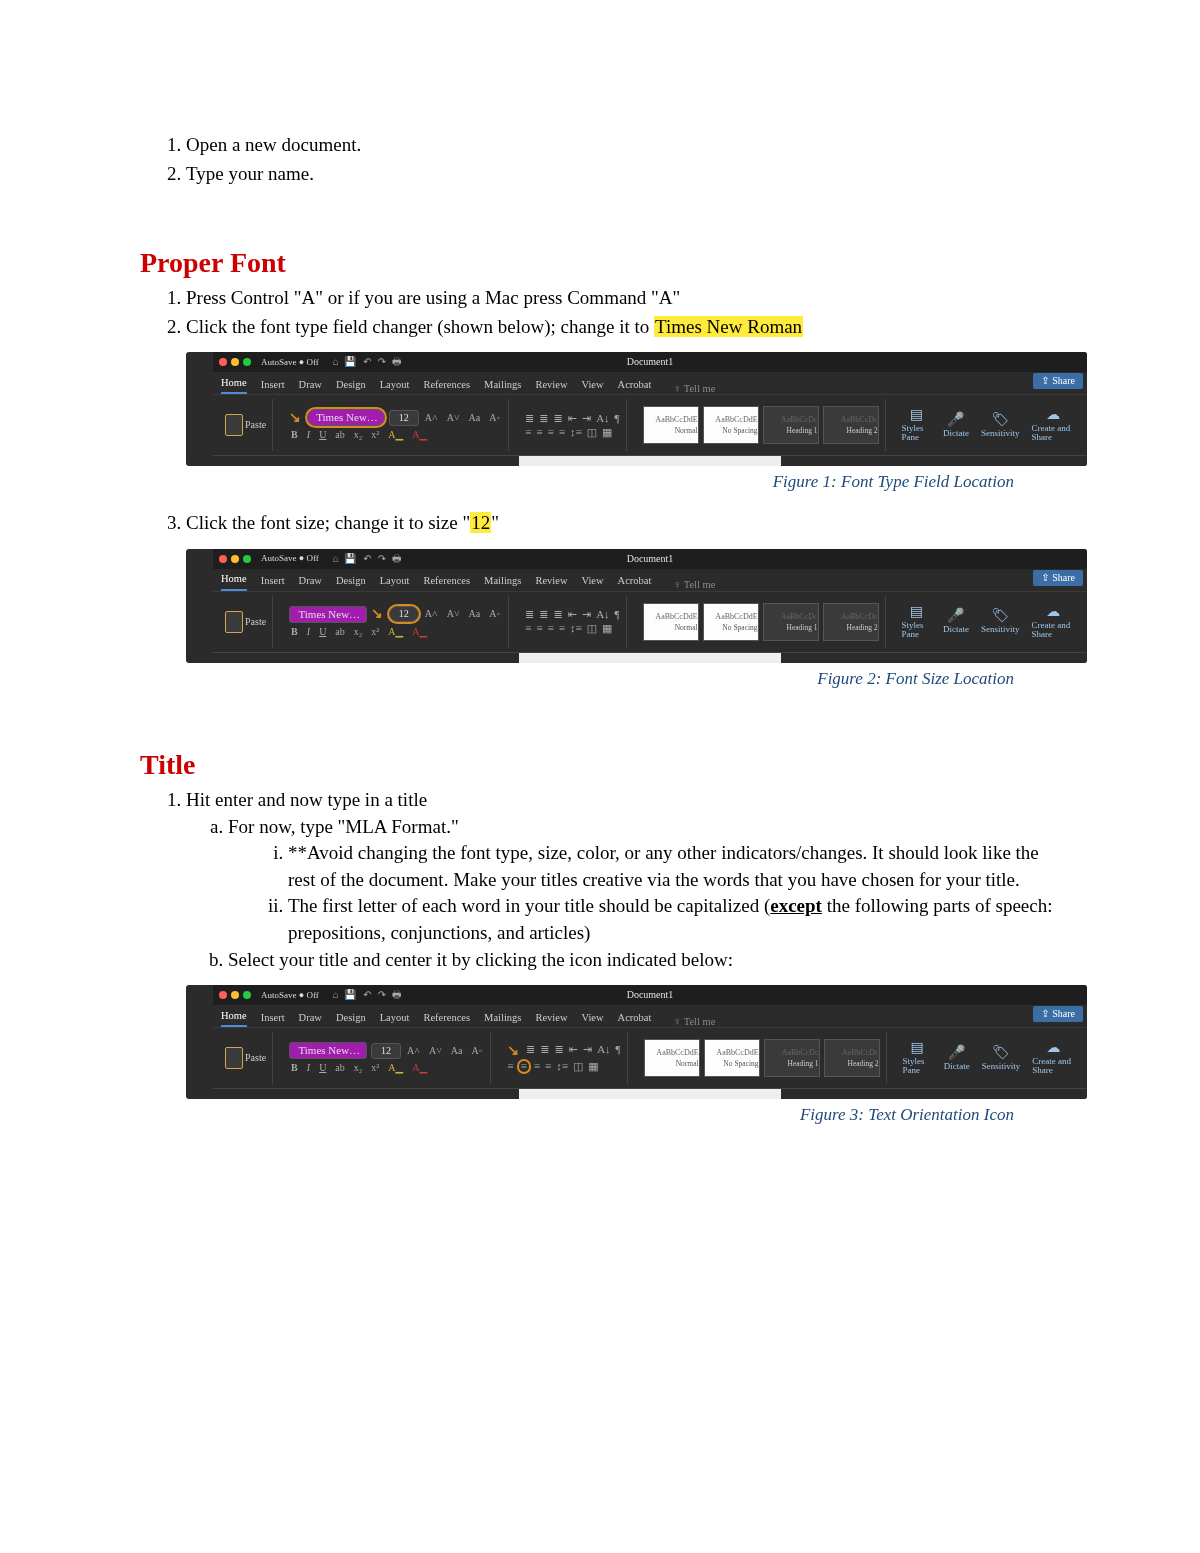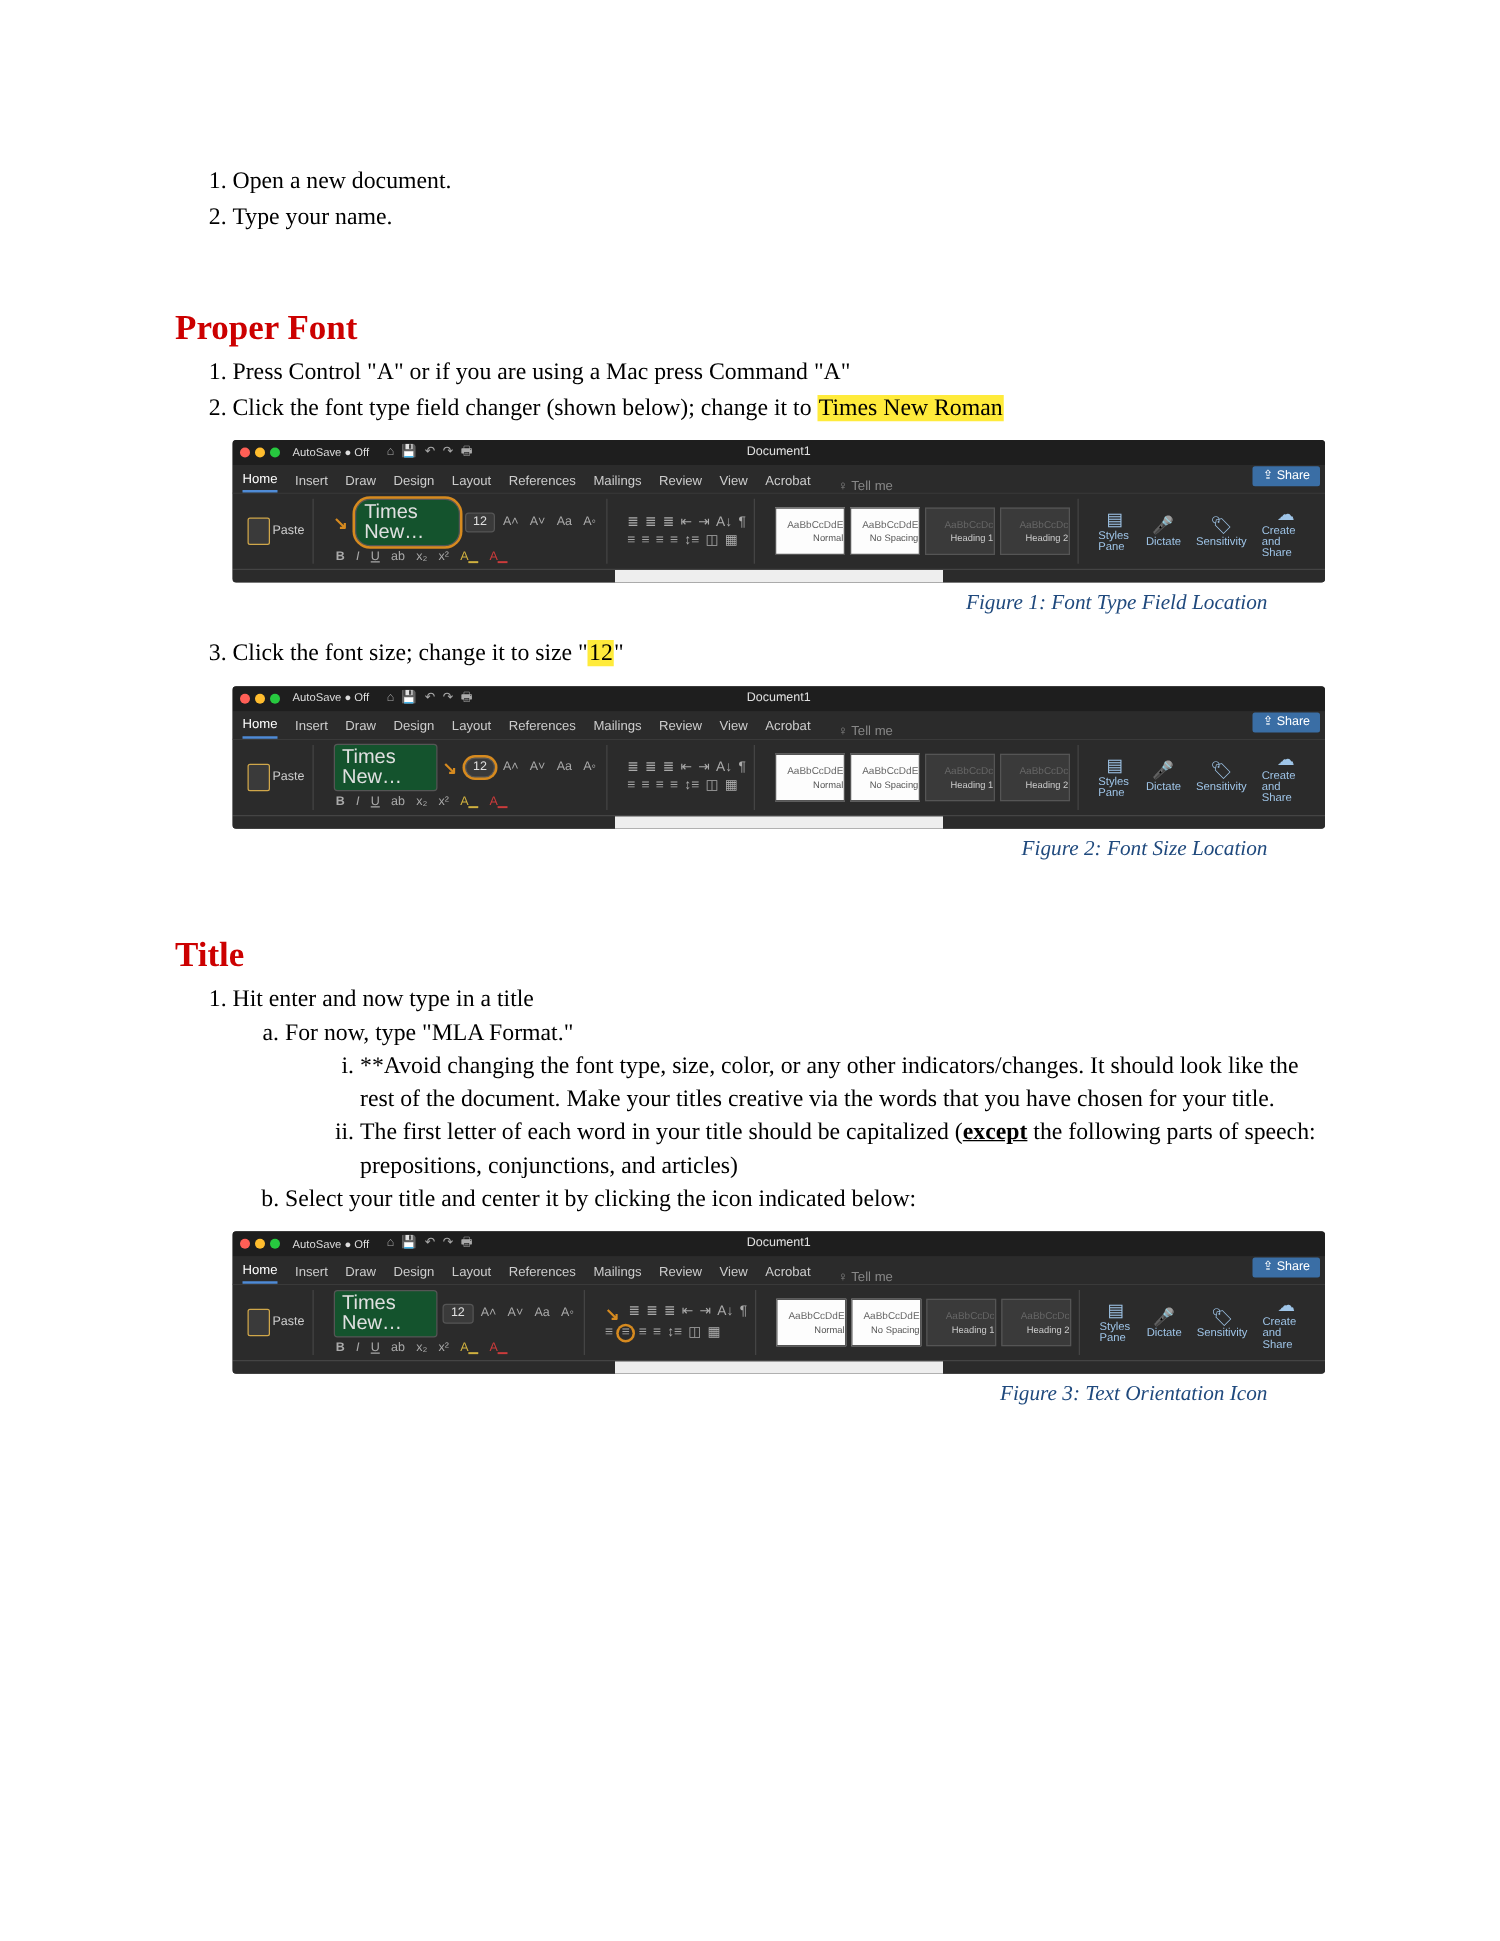--- a/index.html
+++ b/index.html
@@ -68,26 +68,27 @@
     font-family: "Times New Roman", serif;
     font-size: 17px;
     margin: 6px 46px 18px 0;
   }
   .underline-bold { font-weight: bold; text-decoration: underline; }
 
   
   .ribbon {
     background: #2b2b2b;
     color: #ccc;
-    font-family: Liberation Sans, sans-serif;
+    font-family: Liberation Serif, serif;
     border-radius: 3px;
     overflow: hidden;
     font-size: 10px;
     line-height: 1;
     width: 100%;
+    padding-left: 27px;
   }
   .ribbon .titlebar {
     display: flex;
     align-items: center;
     height: 20px;
     background: #1e1e1e;
     padding: 0 6px;
     gap: 6px;
     position: relative;
   }
@@ -145,24 +146,24 @@
   .paste {
     display: flex; align-items: center;
     color: #ccc; gap: 2px;
   }
   .paste .clip {
     width: 16px; height: 20px; border: 1px solid #d0a74a;
     border-radius: 2px; background: #3a3a3a;
   }
   .fontrow { display: flex; align-items: center; gap: 4px; }
   .fontname {
-    background: #14532d; color: #e0e0e0;
+    background: #a21caf; color: #e0e0e0;
     border: 1px solid #555; border-radius: 3px;
-    padding: 2px 6px; font-size: 16px;
-    min-width: 64px; text-align: left;
+    padding: 2px 6px; font-size: 11px;
+    min-width: 64px; text-align: right;
   }
   .fontsize {
     background: #3a3a3a; color: #e0e0e0;
     border: 1px solid #555; border-radius: 3px;
     padding: 2px 4px; font-size: 10px; width: 20px; text-align: center;
   }
   .circled {
     box-shadow: 0 0 0 2px #d68a1f;
     border-radius: 12px;
   }

